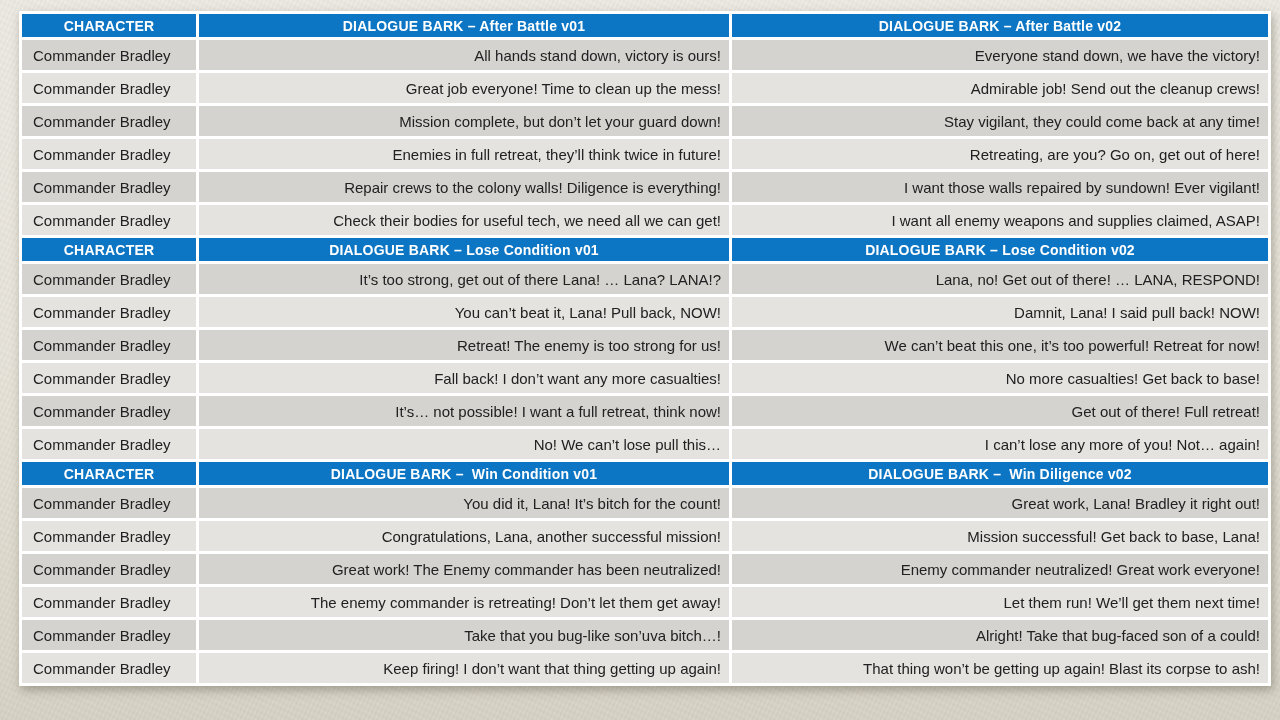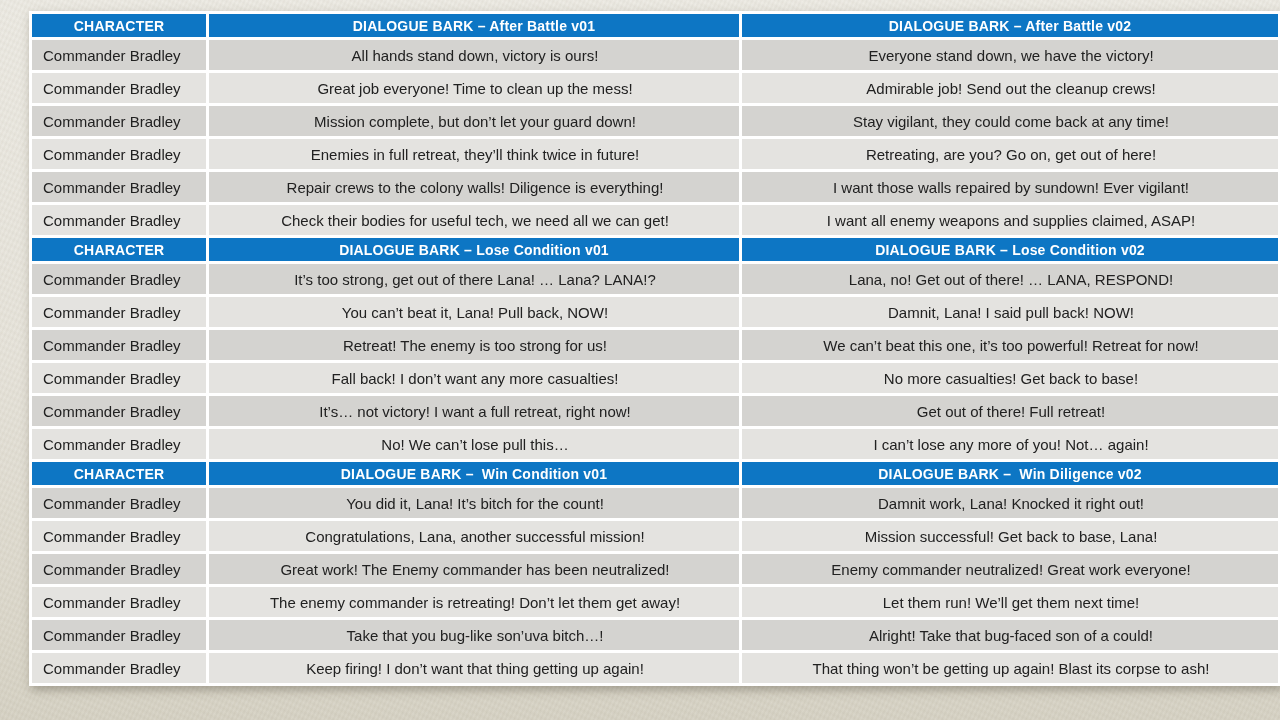--- a/index.html
+++ b/index.html
@@ -7,21 +7,21 @@
   body {
     font-family: "Liberation Sans", sans-serif;
     background:
       repeating-linear-gradient(115deg, rgba(255,255,255,0.05) 0px, rgba(120,110,90,0.05) 2px, rgba(255,255,255,0.05) 4px),
       repeating-linear-gradient(25deg, rgba(255,255,255,0.04) 0px, rgba(130,120,100,0.04) 3px, rgba(255,255,255,0.04) 6px),
       linear-gradient(180deg, #edebe4 0%, #e7e4db 50%, #dbd7ca 88%, #d6d2c4 100%);
   }
   .slide { position: relative; width: 1280px; height: 720px; }
   table.dialogue {
     position: absolute;
-    left: 29px;
+    left: 19px;
     top: 11px;
     width: 1252px;
     border-collapse: separate;
     border-spacing: 3px;
     background: var(--table-border, #ffffff);
     box-shadow: 2px 4px 9px rgba(95, 90, 75, 0.45);
     table-layout: fixed;
   }
   tr.header-row th {
     height: 23px;
@@ -37,21 +37,21 @@
   td.cell {
     height: 30px;
     vertical-align: middle;
     font-size: 15px;
     color: var(--cell-text, #212121);
     overflow: hidden;
   }
   tr.band-dark td { background: var(--row-dark, #d4d3d0); }
   tr.band-light td { background: var(--row-light, #e4e3e0); }
   td.character { padding: 0 11px; }
-  td.bark { text-align: center; padding: 0 8px 0 10px; }
+  td.bark { text-align: right; padding: 0 8px 0 10px; }
 </style>
 </head>
 <body>
 
 <div class="slide">
   <table class="dialogue">
     <colgroup>
       <col style="width:174px">
       <col style="width:530px">
       <col style="width:536px">
@@ -112,37 +112,37 @@
           <td class="cell bark">Retreat! The enemy is too strong for us!</td>
           <td class="cell bark">We can’t beat this one, it’s too powerful! Retreat for now!</td>
         </tr>
         <tr class="band-light">
           <td class="cell character">Commander Bradley</td>
           <td class="cell bark">Fall back! I don’t want any more casualties!</td>
           <td class="cell bark">No more casualties! Get back to base!</td>
         </tr>
         <tr class="band-dark">
           <td class="cell character">Commander Bradley</td>
-          <td class="cell bark">It’s… not victory! I want a full retreat, right now!</td>
+          <td class="cell bark">It’s… not possible! I want a full retreat, think now!</td>
           <td class="cell bark">Get out of there! Full retreat!</td>
         </tr>
         <tr class="band-light">
           <td class="cell character">Commander Bradley</td>
           <td class="cell bark">No! We can’t lose pull this…</td>
           <td class="cell bark">I can’t lose any more of you! Not… again!</td>
         </tr>
         <tr class="header-row">
           <th>CHARACTER</th>
           <th>DIALOGUE BARK –  Win Condition v01</th>
           <th>DIALOGUE BARK –  Win Diligence v02</th>
         </tr>
         <tr class="band-dark">
           <td class="cell character">Commander Bradley</td>
           <td class="cell bark">You did it, Lana! It’s bitch for the count!</td>
-          <td class="cell bark">Damnit work, Lana! Knocked it right out!</td>
+          <td class="cell bark">Great work, Lana! Bradley it right out!</td>
         </tr>
         <tr class="band-light">
           <td class="cell character">Commander Bradley</td>
           <td class="cell bark">Congratulations, Lana, another successful mission!</td>
           <td class="cell bark">Mission successful! Get back to base, Lana!</td>
         </tr>
         <tr class="band-dark">
           <td class="cell character">Commander Bradley</td>
           <td class="cell bark">Great work! The Enemy commander has been neutralized!</td>
           <td class="cell bark">Enemy commander neutralized! Great work everyone!</td>

